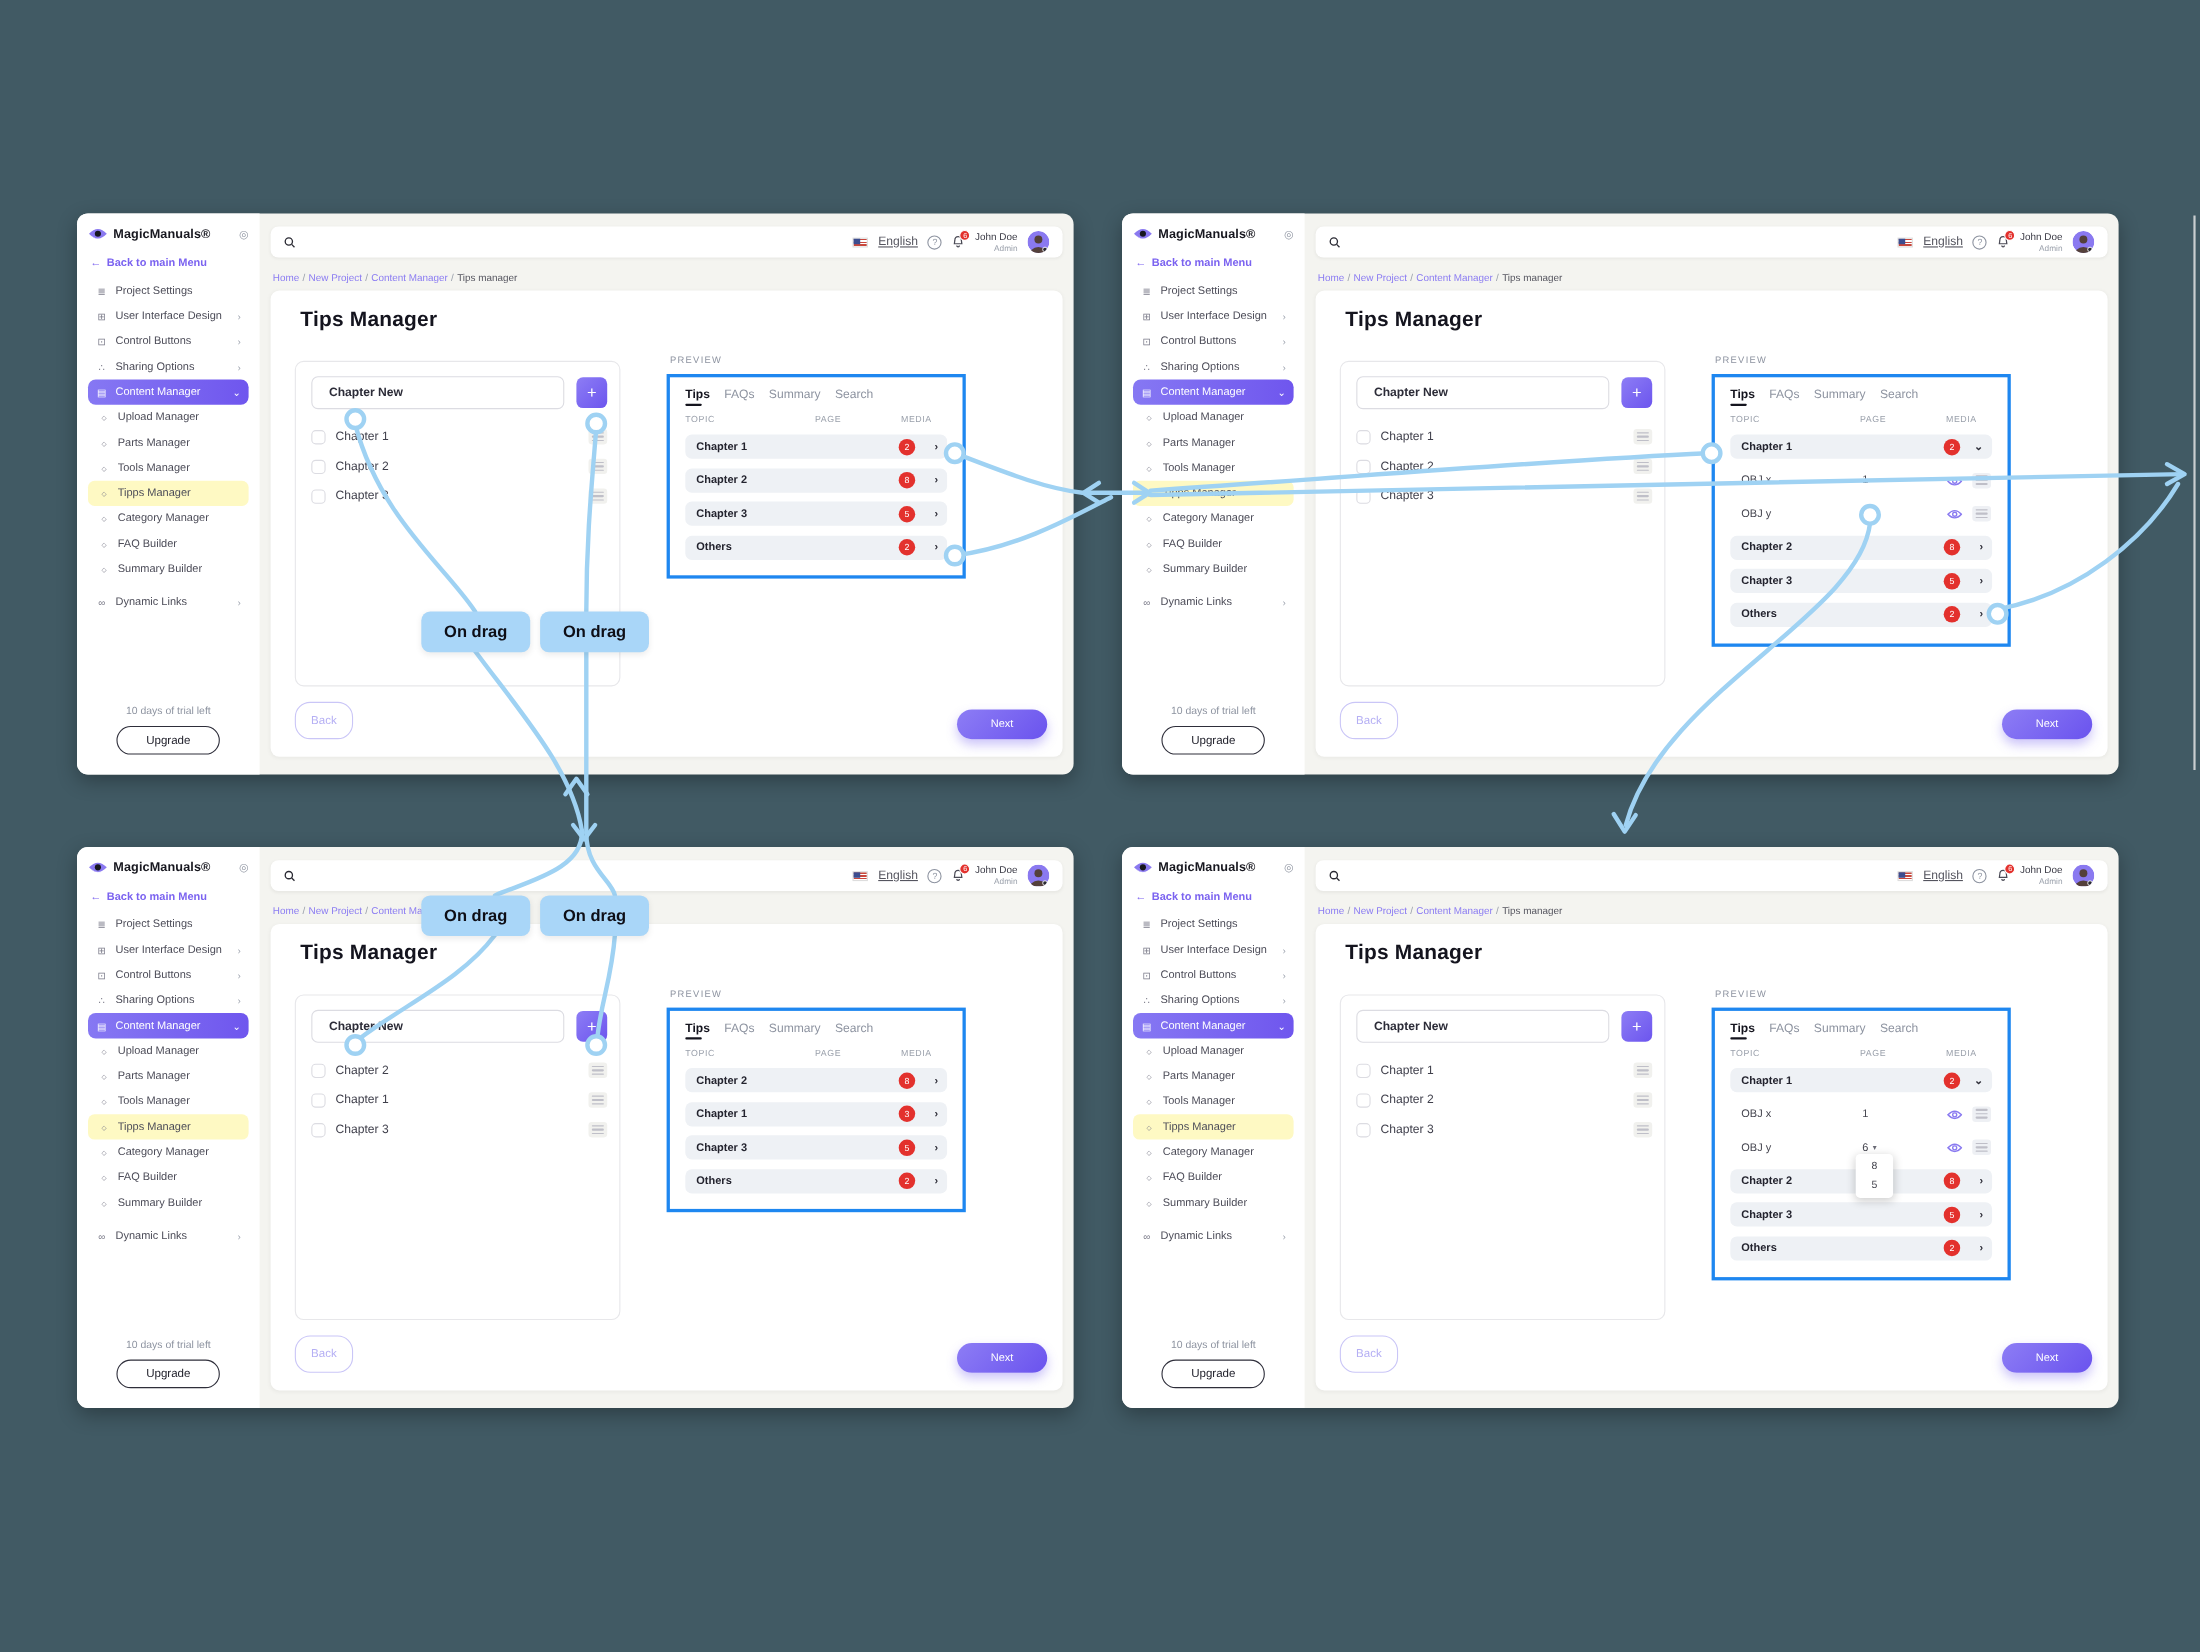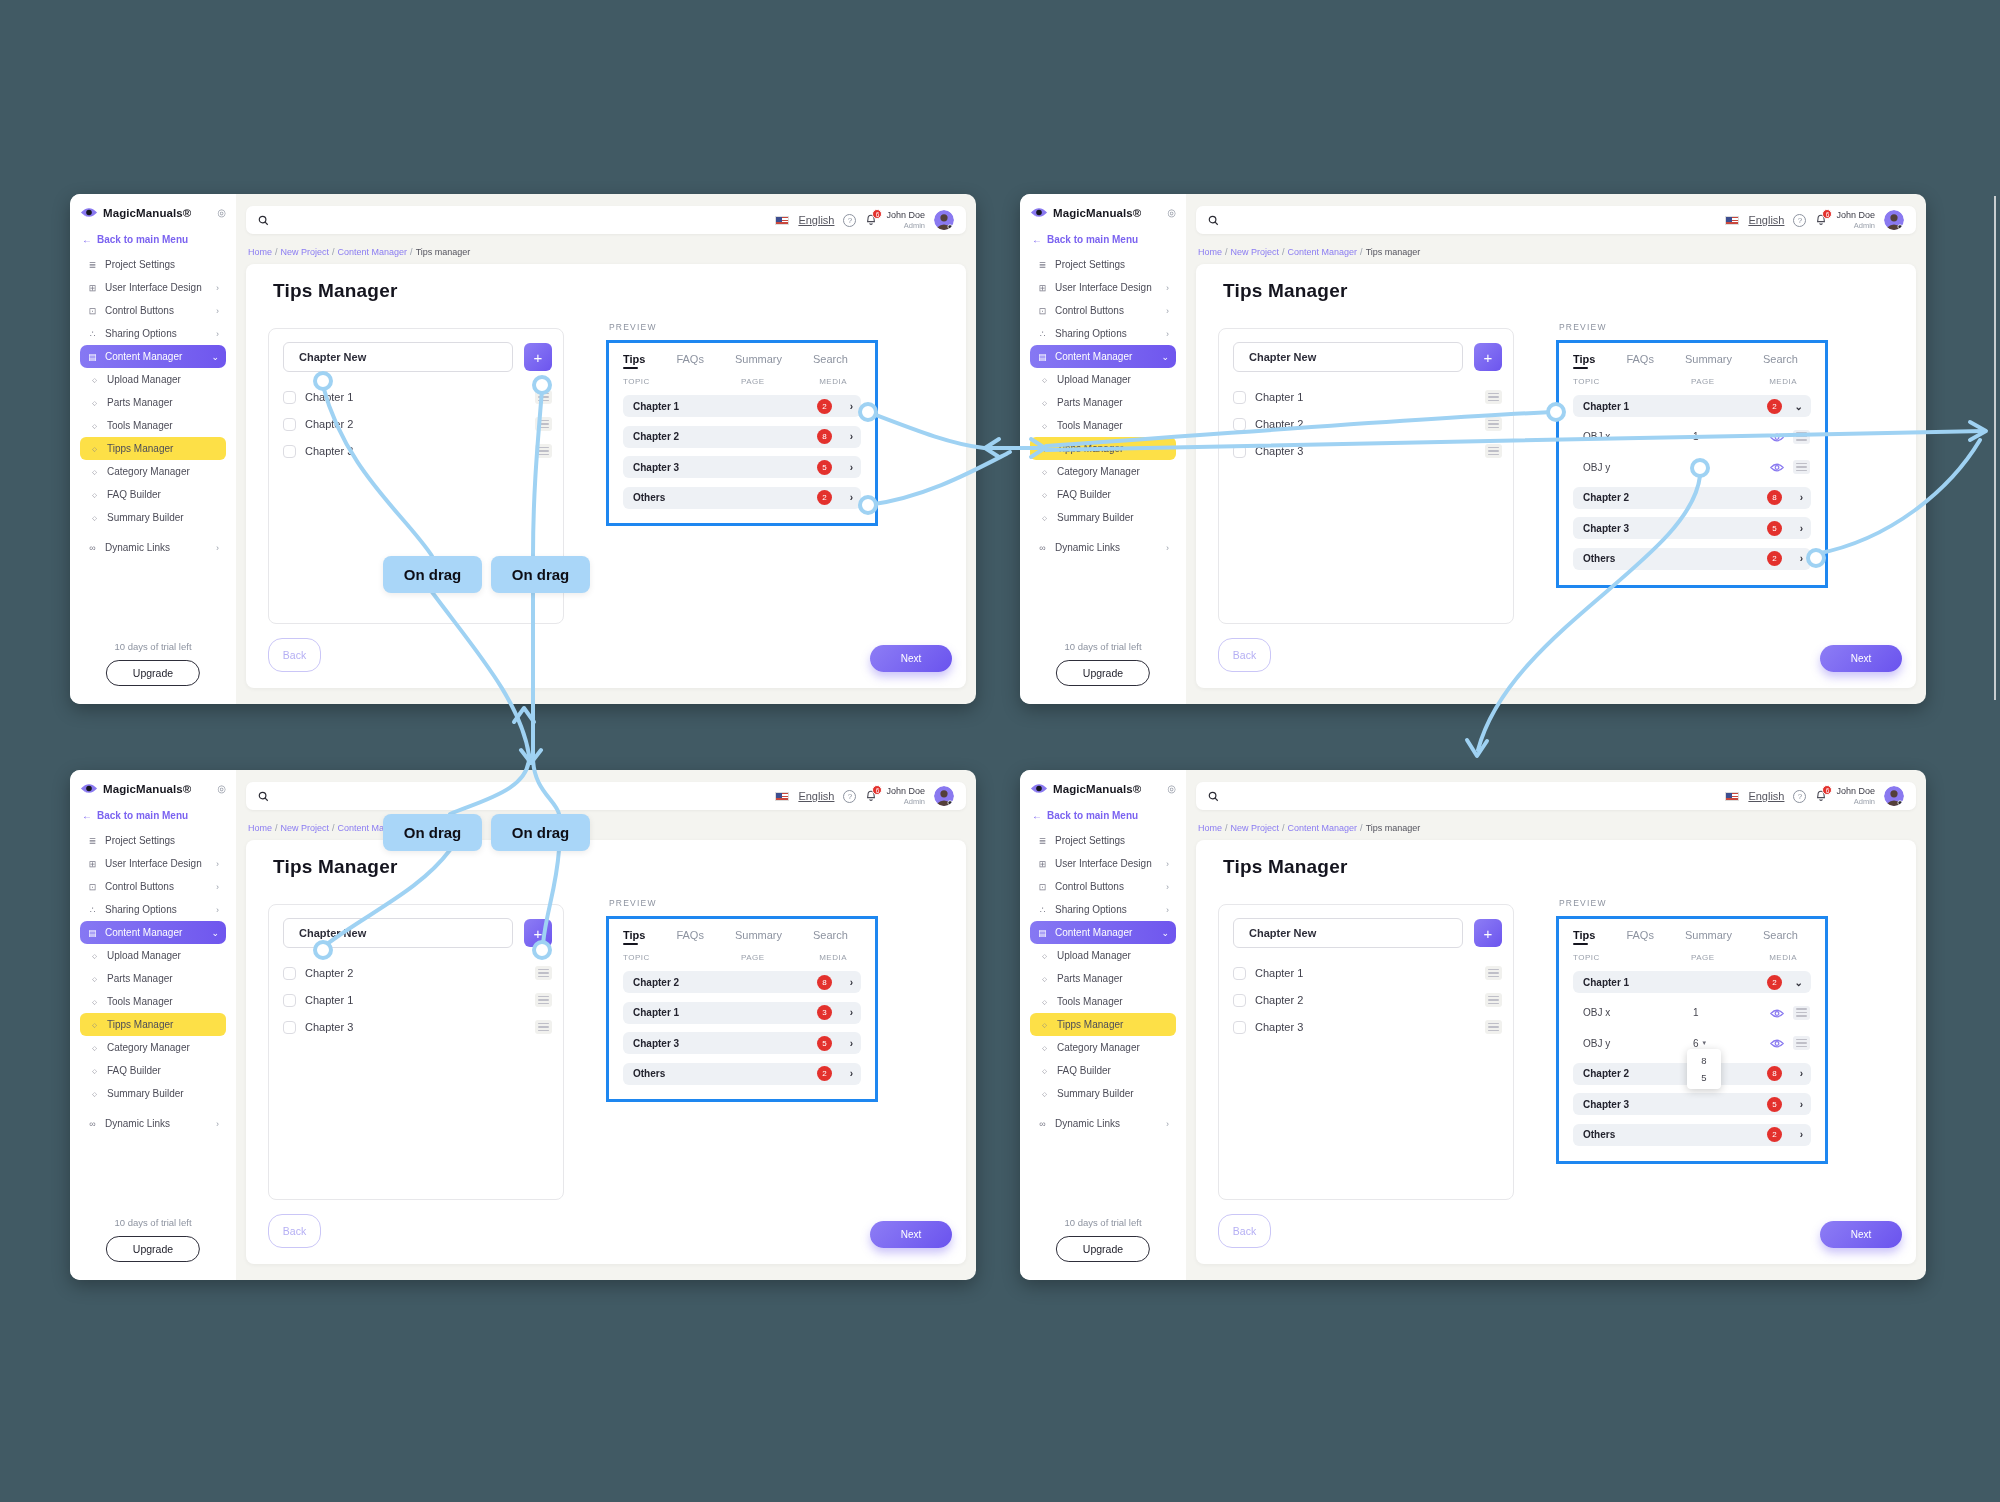--- a/index.html
+++ b/index.html
@@ -20,21 +20,21 @@
   .sidebar{position:absolute;left:0;top:0;bottom:0;width:166px;background:#fff;border-radius:10px 0 0 10px;padding:12px 10px;}
   .logo-row{display:flex;align-items:center;gap:5px;}
   .brand{font-size:11.5px;font-weight:bold;color:#17171f;letter-spacing:.1px;}
   .collapse-ic{margin-left:auto;color:#8d93a0;font-size:10px;}
   .back-link{margin:15px 2px 8px;font-size:10px;font-weight:bold;color:var(--accent);display:flex;gap:5px;align-items:center;}
   .nav-item{display:flex;align-items:center;gap:7px;height:23px;font-size:10px;color:#4c4c58;padding:0 7px;border-radius:6px;position:relative;}
   .nav-item .ic{width:11px;text-align:center;color:#7c7c8a;font-size:9px;}
   .nav-item .chev{margin-left:auto;color:#9aa0ab;font-size:9px;}
   .nav-item.active{background:linear-gradient(90deg,#8678f3,#6f56ee);color:#fff;border-radius:7px;}
   .nav-item.active .ic,.nav-item.active .chev{color:#fff;}
-  .nav-item.hl{background:#fde047;}
+  .nav-item.hl{background:#fef9c3;}
   .nav-item.sub{padding-left:9px;}
   .nav-item.sub .ic{font-size:6px;}
   .nav-item.gap{margin-top:7px;}
   .trial{position:absolute;bottom:52px;left:0;width:100%;text-align:center;font-size:9.5px;color:#8d93a0;}
   .upgrade-btn{position:absolute;bottom:18px;left:50%;transform:translateX(-50%);background:#fff;
     border:1.5px solid #2e2e3a;border-radius:14px;padding:6px 26px;font-size:10.5px;color:#1d1d28;font-family:inherit;}
 
   
   .topbar{position:absolute;left:176px;top:12px;right:10px;height:28px;background:#fff;border-radius:7px;
     display:flex;align-items:center;padding:0 12px;box-shadow:0 1px 3px rgba(0,0,0,.05);}
@@ -69,21 +69,21 @@
   .chapter-row{position:absolute;left:14px;right:11px;height:20px;display:flex;align-items:center;gap:9px;}
   .checkbox{width:13px;height:13px;border:1px solid #dcdce2;border-radius:4px;background:#fff;}
   .chapter-label{font-size:11px;color:#3f3f4b;}
   .drag-handle{margin-left:auto;width:17px;height:14px;background:#f1f1ee;border-radius:3px;
     display:flex;flex-direction:column;justify-content:center;gap:2px;padding:0 3px;}
   .drag-handle i,.mini-handle i{display:block;height:1.5px;background:#bfbfc8;border-radius:1px;}
 
   .preview-label{position:absolute;left:363px;top:58px;font-size:8.5px;letter-spacing:1.2px;color:#8d93a0;}
   .preview-box{position:absolute;left:360px;top:76px;width:272px;height:186px;border:3px solid var(--blue);background:#fff;padding:10px 14px 6px;}
   .preview-box.tall{height:248px;}
-  .tabs{display:flex;gap:31px;font-size:11px;color:#8d93a0;margin-bottom:12px;}
+  .tabs{display:flex;gap:13px;font-size:11px;color:#8d93a0;margin-bottom:12px;}
   .tab{position:relative;}
   .tab.active{color:#14141e;font-weight:bold;}
   .tab.active::after{content:'';position:absolute;left:0;bottom:-4px;width:15px;height:2px;background:#14141e;border-radius:1px;}
   .cols{position:relative;font-size:8px;color:#9aa0ab;letter-spacing:.5px;margin-bottom:8px;height:10px;}
   .col-page{position:absolute;left:118px;} .col-media{position:absolute;right:14px;}
   .prow{position:relative;height:22px;margin-bottom:8.5px;border-radius:6px;display:flex;align-items:center;padding:0 10px;}
   .prow.pill{background:#eef1f5;}
   .prow .topic{font-size:10px;font-weight:bold;color:#23232e;}
   .prow.obj .topic{font-weight:normal;color:#45454f;}
   .badge-red{position:absolute;right:29px;top:3.5px;width:15px;height:15px;border-radius:50%;background:var(--red);

